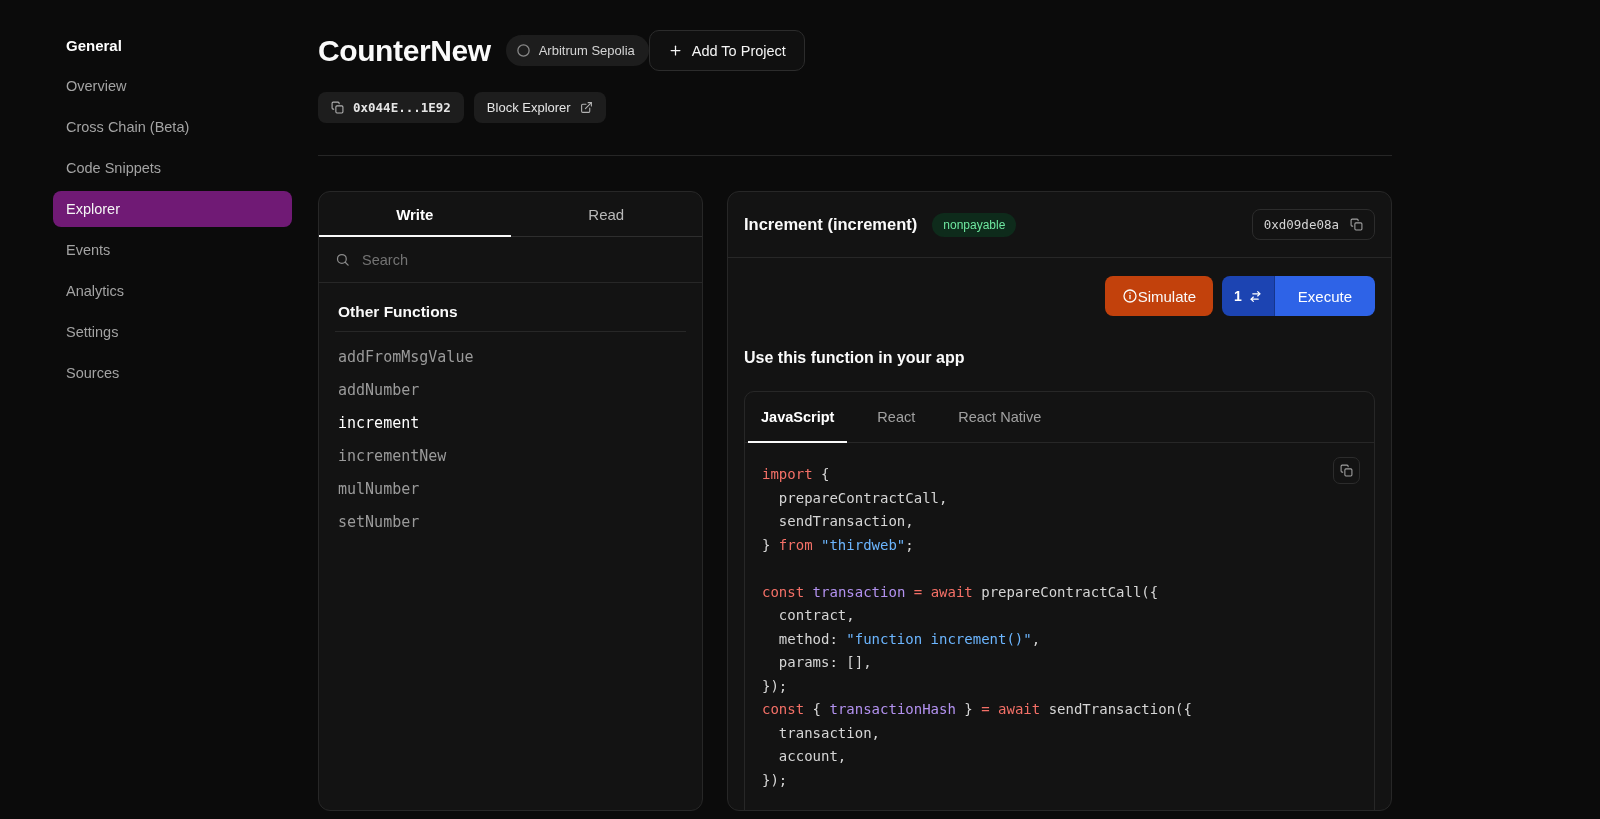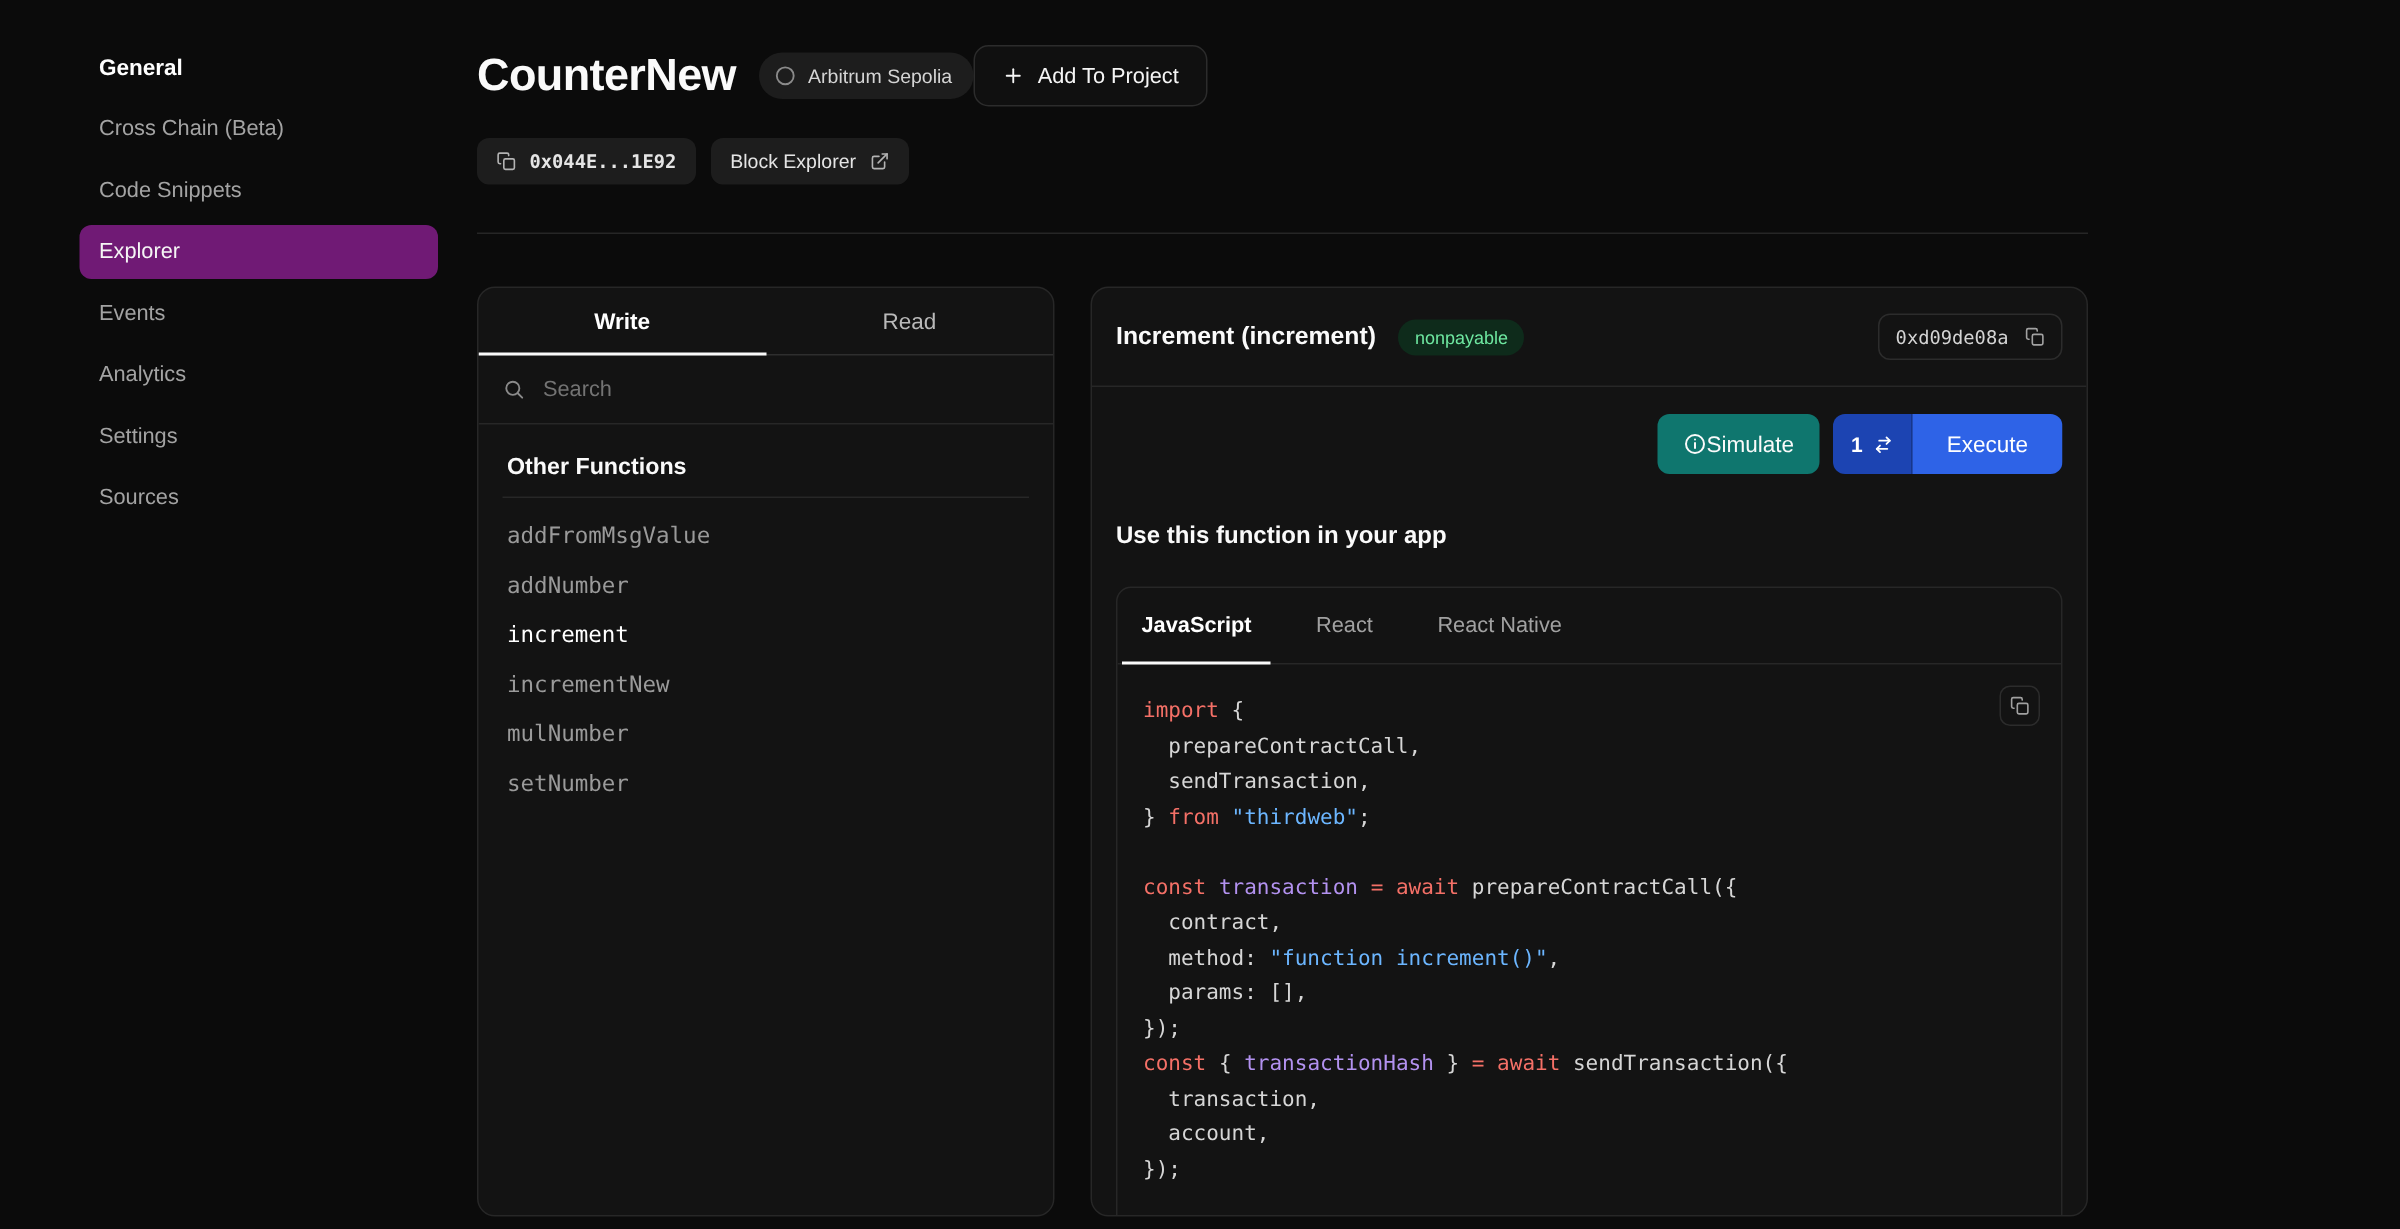--- a/index.html
+++ b/index.html
@@ -98,21 +98,21 @@
   .selector-pill {
     display: flex; align-items: center; gap: 11px; height: 31px; padding: 0 11px;
     background: transparent; border: 1px solid #2c2c2c; border-radius: 8px;
     color: #d4d4d4; font-family: "DejaVu Sans Mono", monospace; font-size: 12.5px; cursor: pointer;
   }
   .selector-pill svg { color: #a1a1a1; }
   .detail-body { padding: 18px 16px; flex: 1; overflow: hidden; }
   .actions-row { display: flex; justify-content: flex-end; gap: 9px; }
   .simulate-btn {
     display: flex; align-items: center; height: 40px; padding: 0 17px;
-    background: #0f766e; border: none; border-radius: 8px; color: #fafafa;
+    background: #c2410c; border: none; border-radius: 8px; color: #fafafa;
     font-size: 15px; cursor: pointer; font-family: inherit;
   }
   .execute-split { display: flex; border-radius: 8px; overflow: hidden; height: 40px; }
   .count-btn {
     display: flex; align-items: center; gap: 7px; padding: 0 12px;
     background: var(--accent-blue-dark, #1c44b2); color: #ffffff; border: none;
     border-right: 1px solid #16368c; font-size: 14px; font-weight: 600; cursor: pointer; font-family: inherit;
   }
   .execute-btn {
     padding: 0 23px; background: var(--accent-blue, #2e63e7); color: #ffffff;
@@ -145,20 +145,21 @@
   }
 </style>
 </head>
 <body>
 
 <div class="page">
 
   <aside class="sidebar">
     <div class="sidebar-heading">General</div>
     <nav id="sidebar-nav">
+        <div class="side-item">Overview</div>
         <div class="side-item">Cross Chain (Beta)</div>
         <div class="side-item">Code Snippets</div>
         <div class="side-item active">Explorer</div>
         <div class="side-item">Events</div>
         <div class="side-item">Analytics</div>
         <div class="side-item">Settings</div>
         <div class="side-item">Sources</div>
       </nav>
   </aside>
 

